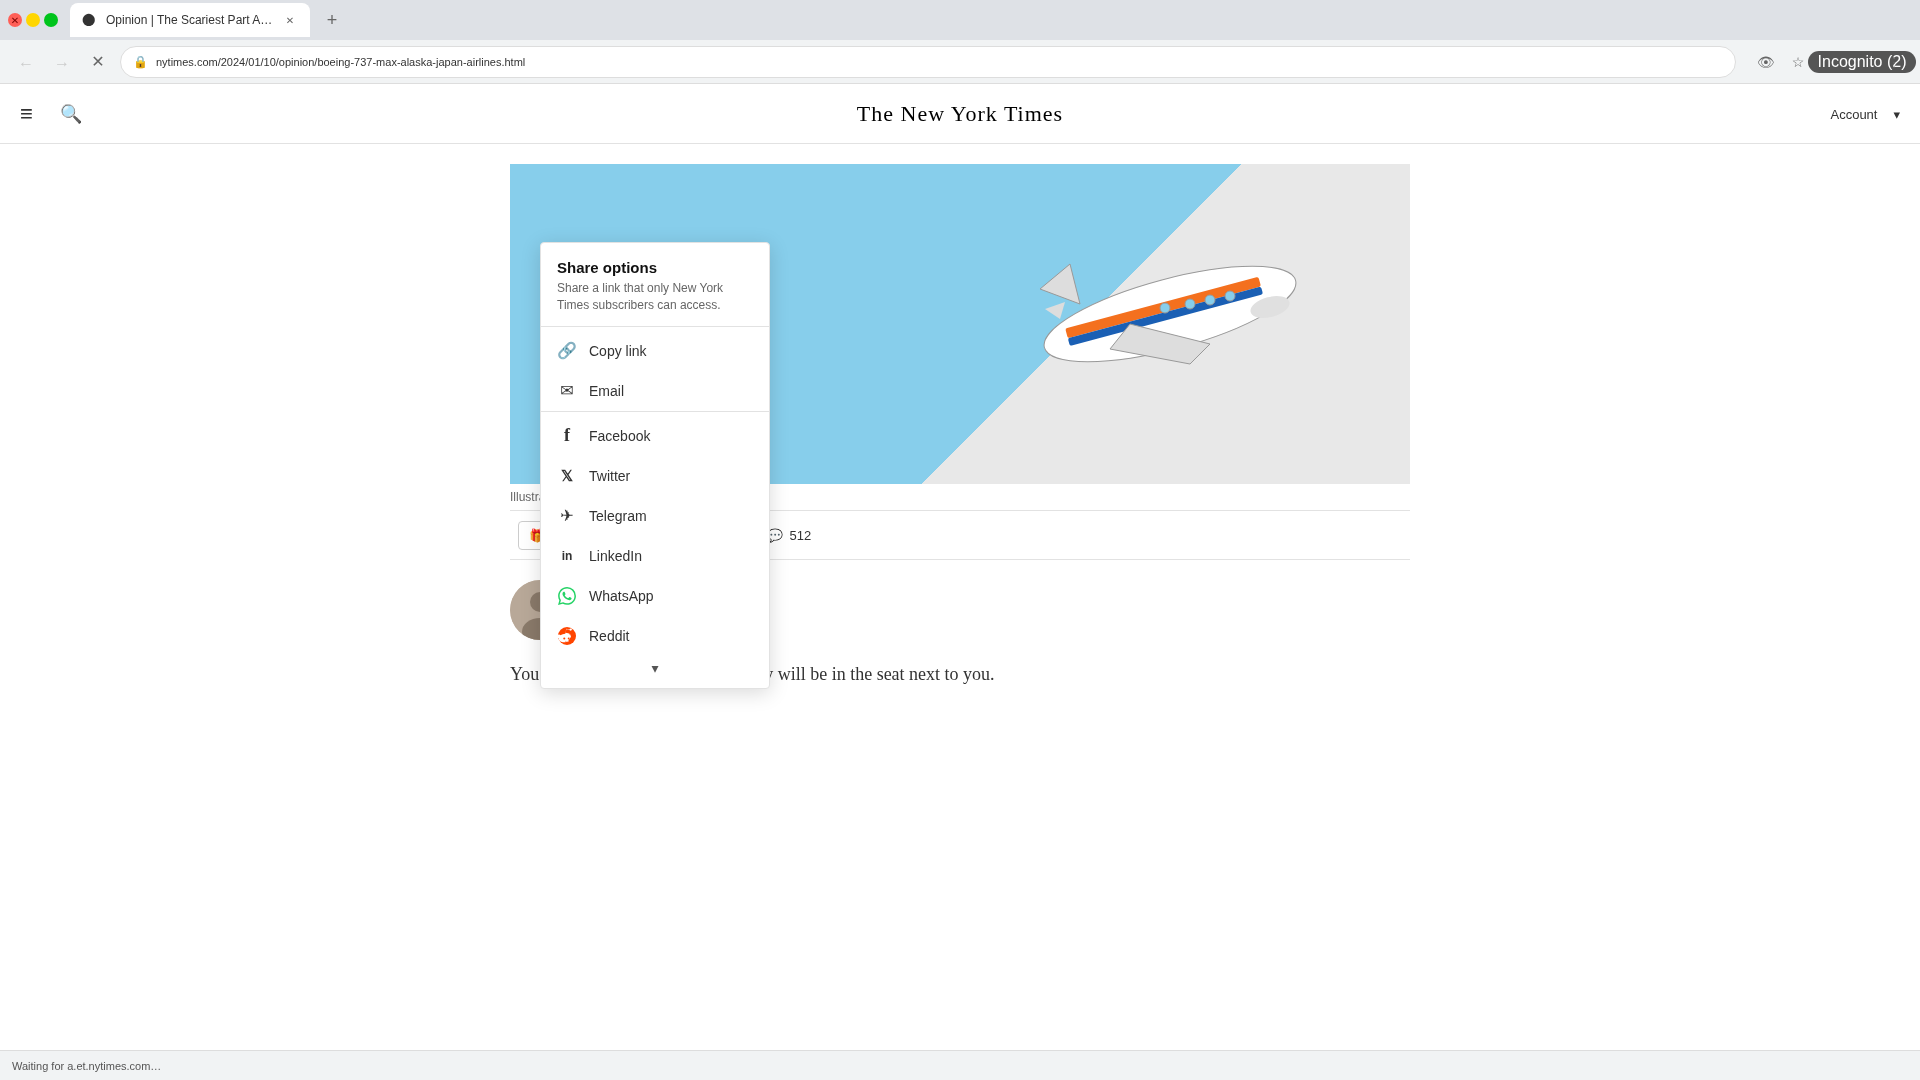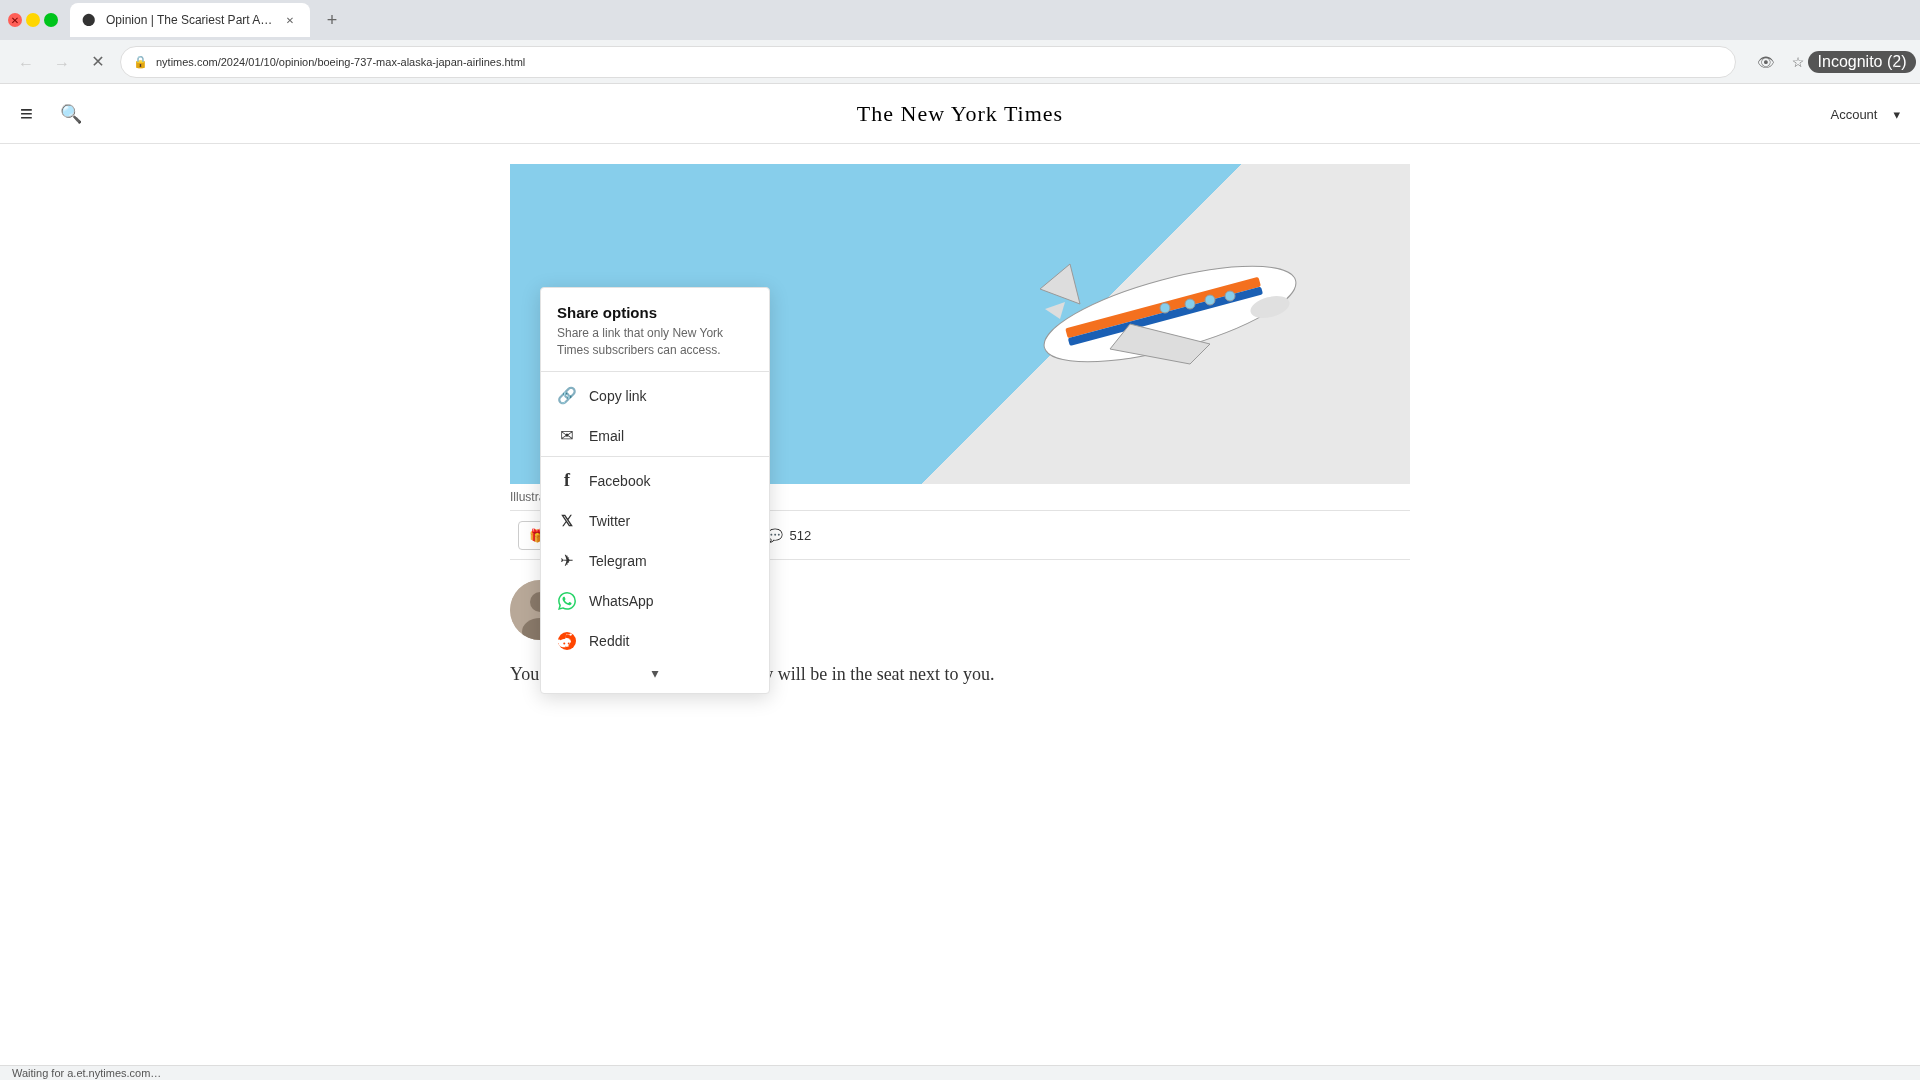--- a/index.html
+++ b/index.html
@@ -215,21 +215,20 @@
       position: absolute;
       top: 158px;
       left: 540px;
       width: 230px;
       background: #fff;
       border: 1px solid #e2e2e2;
       border-radius: 4px;
       box-shadow: 0 4px 20px rgba(0,0,0,0.15);
       z-index: 1000;
       padding: 16px 0 8px 0;
-      margin-top: 45px;
     }
 
     .share-popup-title {
       font-size: 15px;
       font-weight: 700;
       color: #111;
       padding: 0 16px 4px 16px;
     }
 
     .share-popup-desc {
@@ -260,21 +259,21 @@
       height: 20px;
       display: flex;
       align-items: center;
       justify-content: center;
       font-size: 16px;
       color: #333;
     }
 
     
     .status-bar {
-      height: 15px;
+      height: 30px;
       background: #f1f3f4;
       display: flex;
       align-items: center;
       padding: 0 12px;
       font-size: 11px;
       color: #555;
       border-top: 1px solid #ddd;
       position: absolute;
       bottom: 0;
       left: 0;
@@ -415,20 +414,24 @@
       </div>
       <div class="share-item">
         <span class="share-icon" style="font-weight:bold; font-size:15px;">𝕏</span>
         <span>Twitter</span>
       </div>
       <div class="share-item">
         <span class="share-icon">✈</span>
         <span>Telegram</span>
       </div>
       <div class="share-item">
+        <span class="share-icon" style="font-weight:bold; font-size:12px;">in</span>
+        <span>LinkedIn</span>
+      </div>
+      <div class="share-item">
         <span class="share-icon">
           <svg width="18" height="18" viewBox="0 0 24 24" fill="#25D366">
               <path d="M17.472 14.382c-.297-.149-1.758-.867-2.03-.967-.273-.099-.471-.148-.67.15-.197.297-.767.966-.94 1.164-.173.199-.347.223-.644.075-.297-.15-1.255-.463-2.39-1.475-.883-.788-1.48-1.761-1.653-2.059-.173-.297-.018-.458.13-.606.134-.133.298-.347.446-.52.149-.174.198-.298.298-.497.099-.198.05-.371-.025-.52-.075-.149-.669-1.612-.916-2.207-.242-.579-.487-.5-.669-.51-.173-.008-.371-.01-.57-.01-.198 0-.52.074-.792.372-.272.297-1.04 1.016-1.04 2.479 0 1.462 1.065 2.875 1.213 3.074.149.198 2.096 3.2 5.077 4.487.709.306 1.262.489 1.694.625.712.227 1.36.195 1.871.118.571-.085 1.758-.719 2.006-1.413.248-.694.248-1.289.173-1.413-.074-.124-.272-.198-.57-.347m-5.421 7.403h-.004a9.87 9.87 0 01-5.031-1.378l-.361-.214-3.741.982.998-3.648-.235-.374a9.86 9.86 0 01-1.51-5.26c.001-5.45 4.436-9.884 9.888-9.884 2.64 0 5.122 1.03 6.988 2.898a9.825 9.825 0 012.893 6.994c-.003 5.45-4.437 9.884-9.885 9.884m8.413-18.297A11.815 11.815 0 0012.05 0C5.495 0 .16 5.335.157 11.892c0 2.096.547 4.142 1.588 5.945L.057 24l6.305-1.654a11.882 11.882 0 005.683 1.448h.005c6.554 0 11.89-5.335 11.893-11.893a11.821 11.821 0 00-3.48-8.413z"></path>
             </svg>
         </span>
         <span>WhatsApp</span>
       </div>
       <div class="share-item">
         <span class="share-icon">
           <svg width="18" height="18" viewBox="0 0 24 24" fill="#FF4500">

